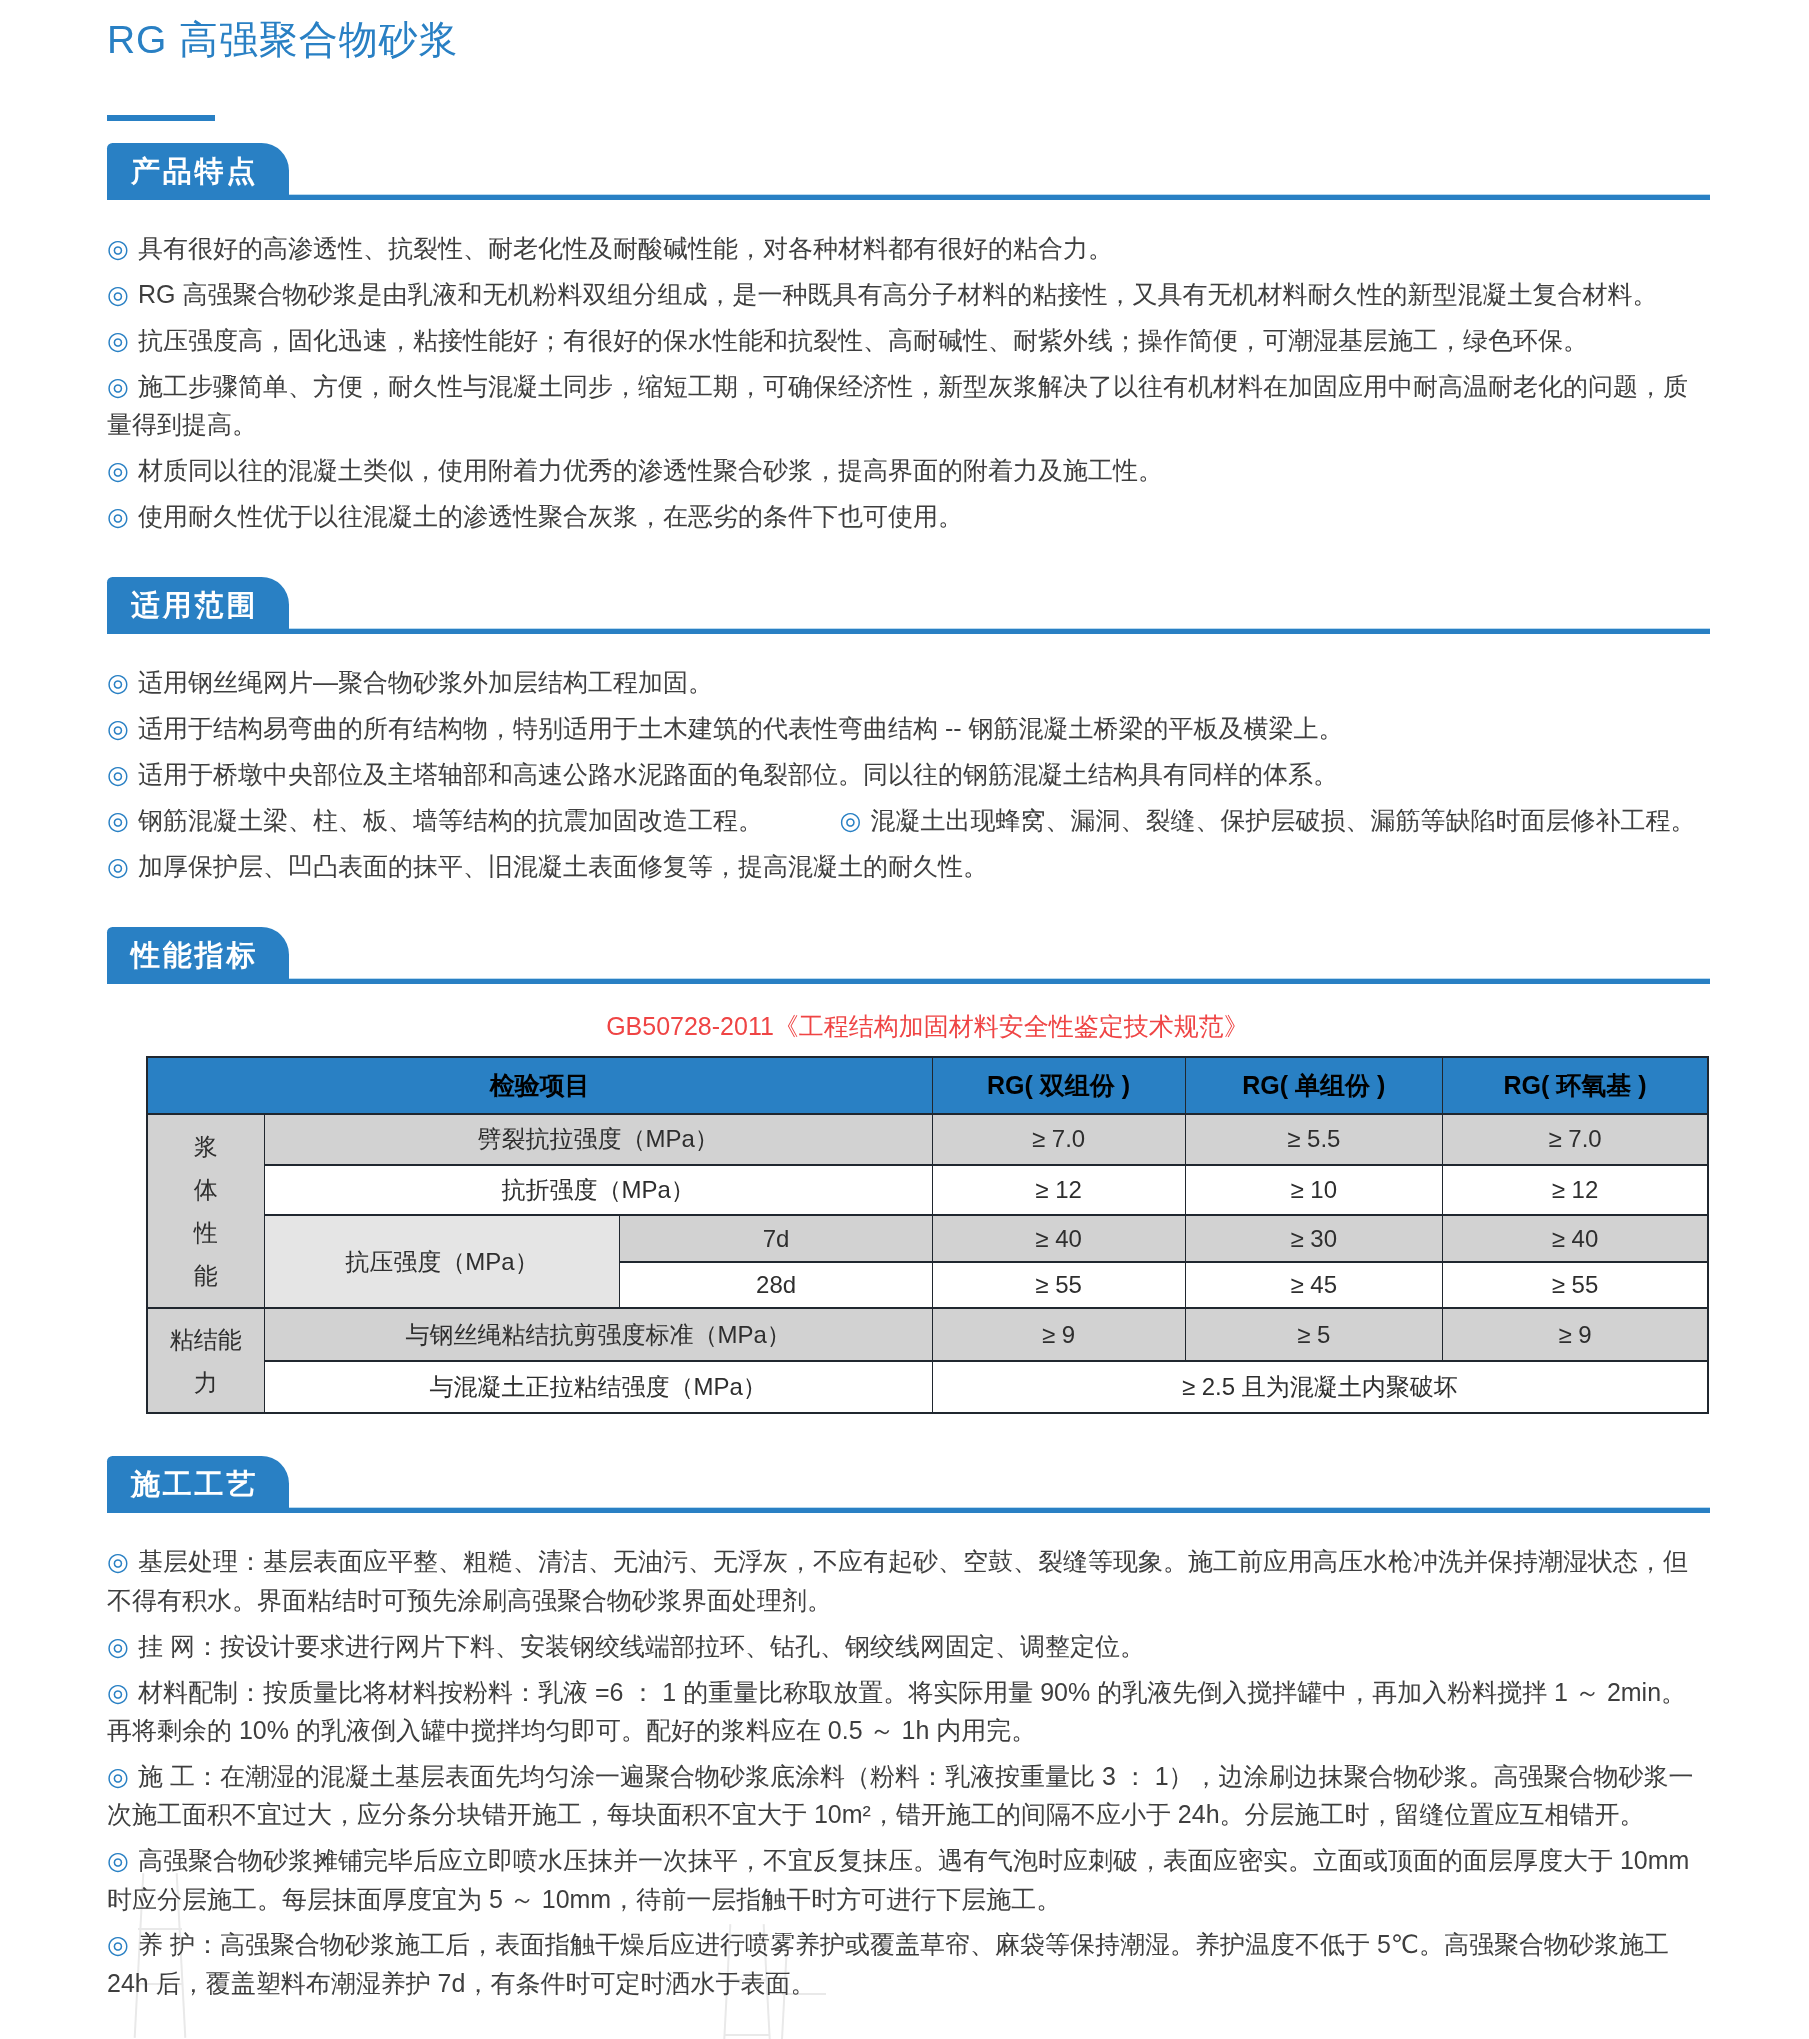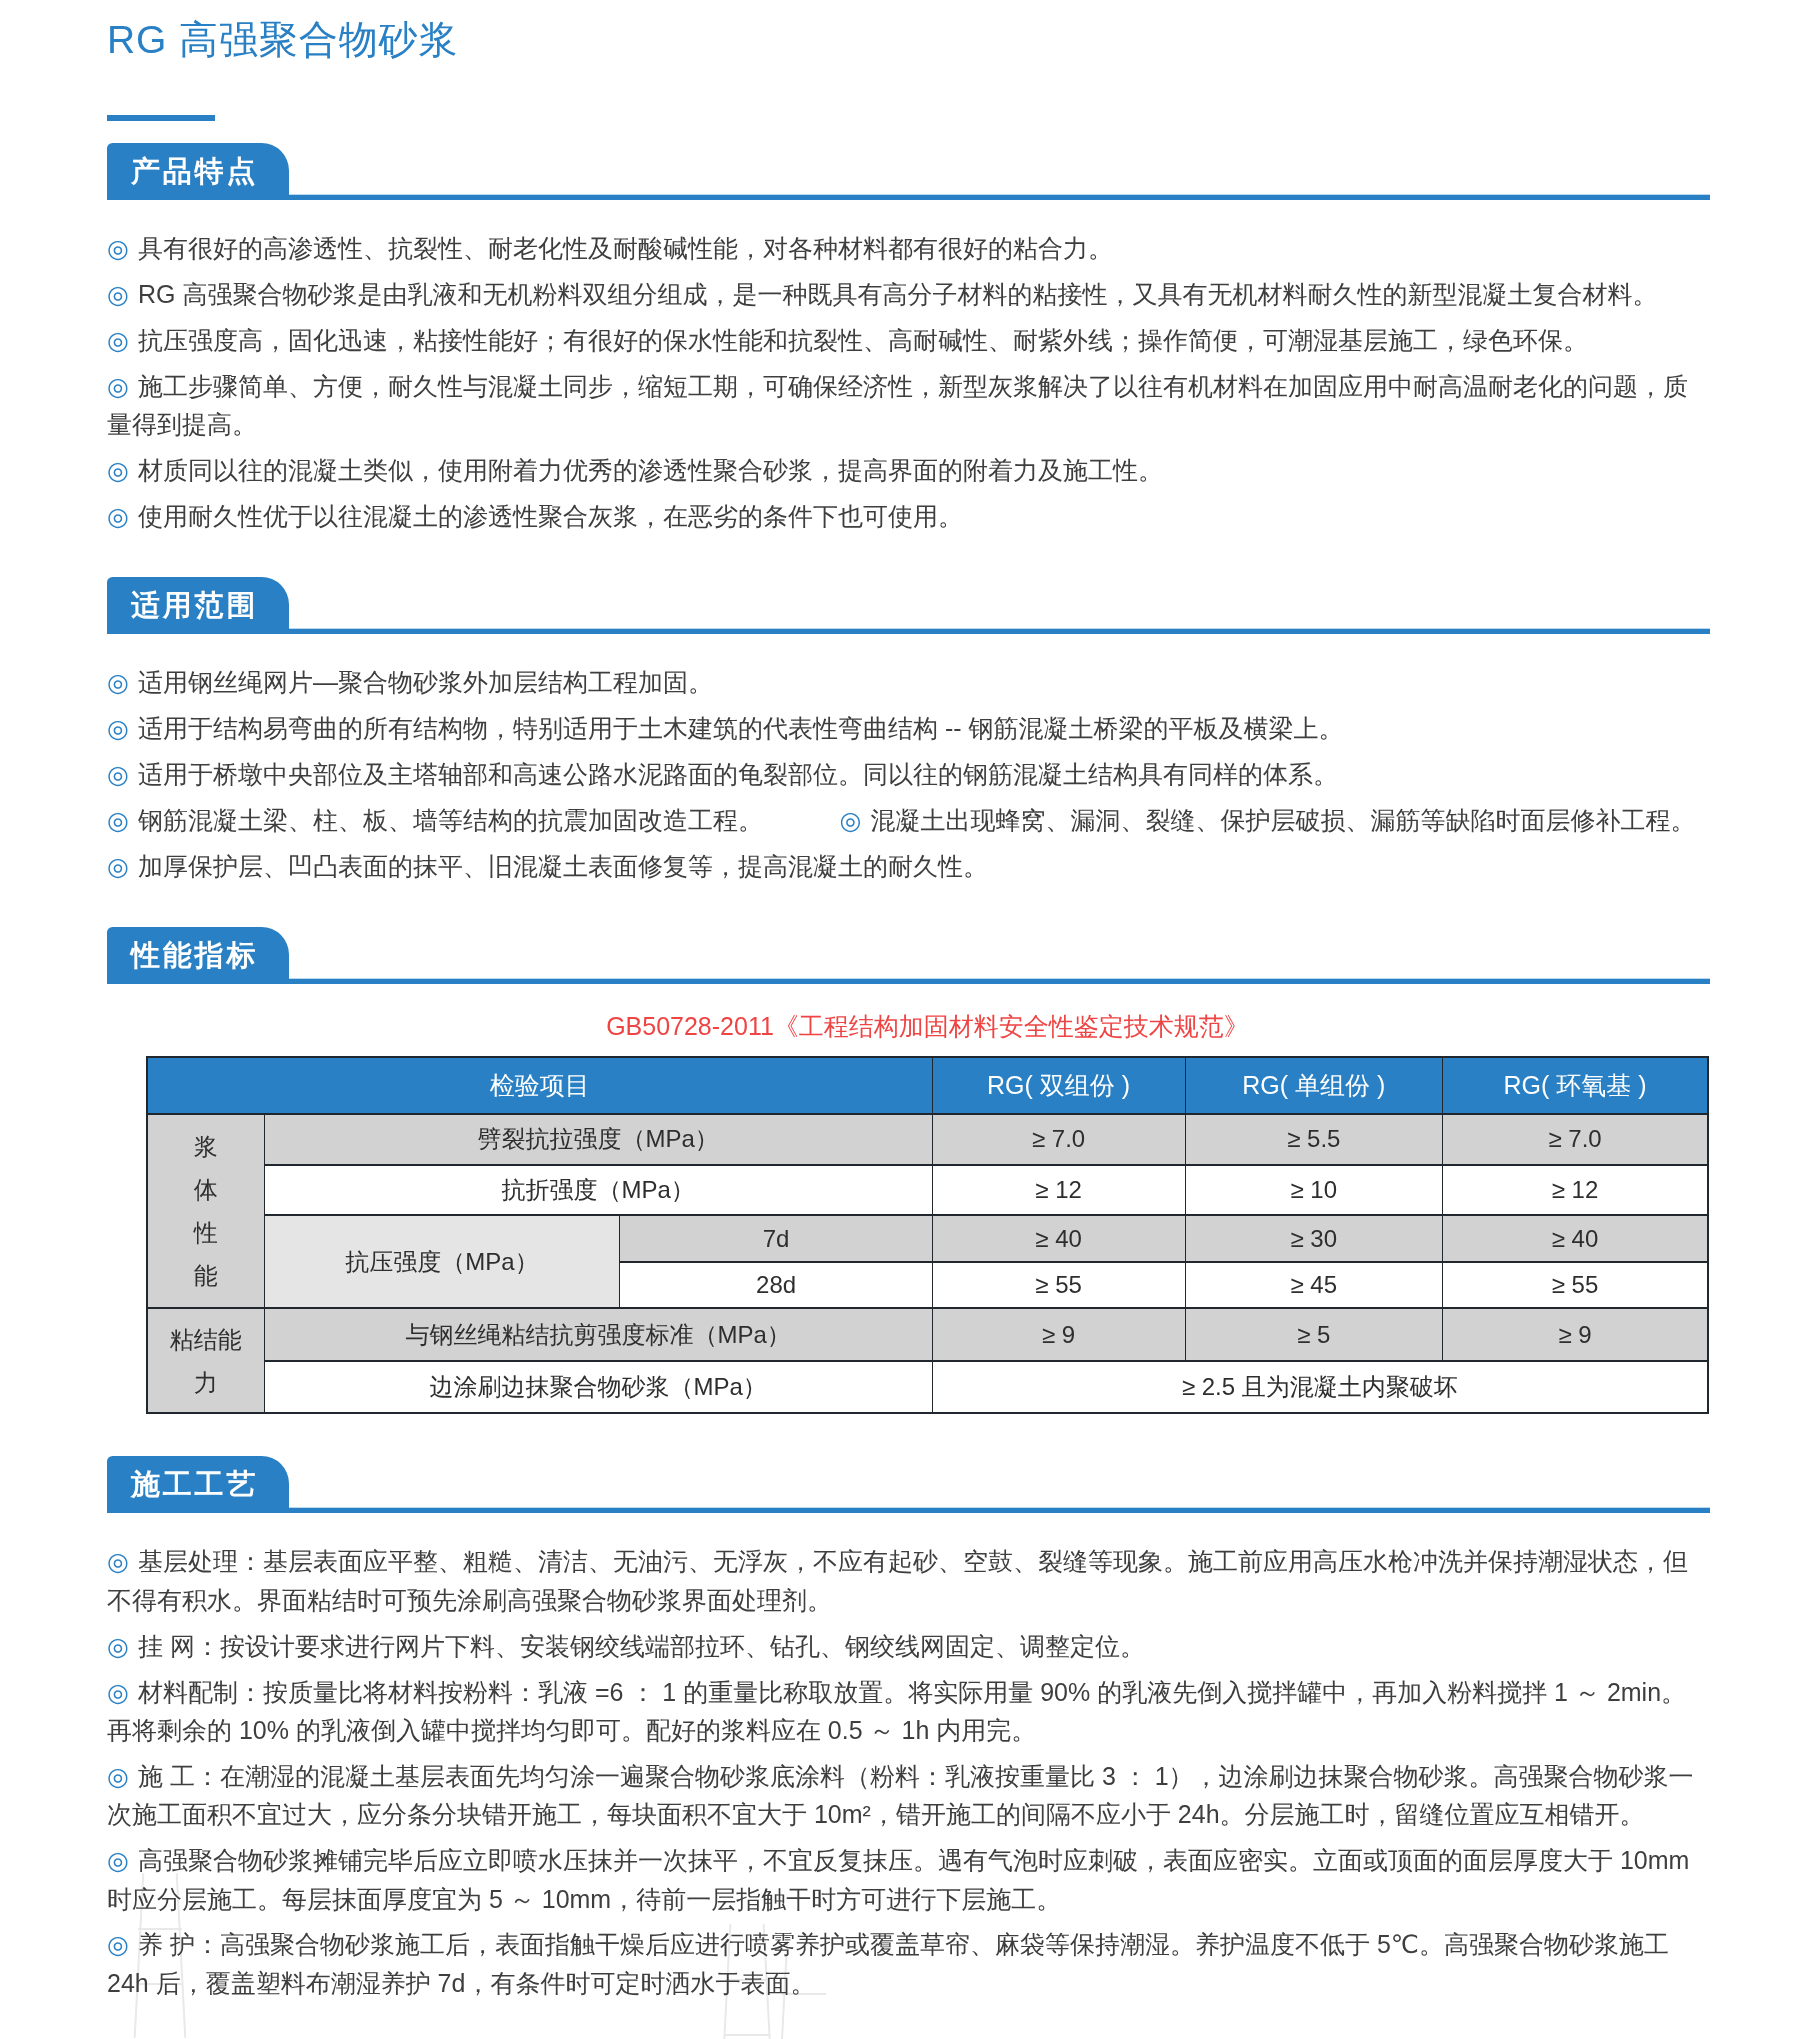--- a/index.html
+++ b/index.html
@@ -35,21 +35,21 @@
   .dual .half2 { flex:1 1 auto; }
 
   
   .tbl-caption { margin:26px 0 13px 39px; width:1563px; text-align:center;
                  font-size:25px; color:#ef4444; }
   table.perf { border-collapse:collapse; table-layout:fixed;
                margin-left:39px; width:1563px; font-size:24px; color:#2e2e2e;
                border:2.8px solid #20272f; }
   table.perf th, table.perf td { border:solid #20272f; border-width:2.8px 1.8px;
                text-align:center; vertical-align:middle; padding:8.3px 5.5px; }
-  table.perf thead th { background:#2980c4; color:#ffffff; font-weight:normal;
+  table.perf thead th { background:#2980c4; color:#000000; font-weight:bold;
                font-size:25px; padding:11px 5.5px; }
   .row-gray td, .row-gray th.vlabel { background:#d2d2d2; }
   .row-white td { background:#ffffff;margin-top:40px; }
   th.vlabel { background:#d2d2d2; font-weight:normal; white-space:pre-line;
               line-height:1.8; font-size:24px; }
 
   
   .wm { position:absolute; z-index:0; opacity:1; }
   .wm div { position:absolute; background:#e9e9e9; }
   .wm .d1 { width:1.8px; height:165px; left:0; top:0; transform:rotate(3deg); }
@@ -172,21 +172,21 @@
         </tr>
         <tr class="row-gray">
           <th class="vlabel" rowspan="2">粘结能
 力</th>
           <td colspan="2">与钢丝绳粘结抗剪强度标准（MPa）</td>
           <td>≥ 9</td>
           <td>≥ 5</td>
           <td>≥ 9</td>
         </tr>
         <tr class="row-white">
-          <td colspan="2">边涂刷边抹聚合物砂浆（MPa）</td>
+          <td colspan="2">与混凝土正拉粘结强度（MPa）</td>
           <td colspan="3">≥ 2.5 且为混凝土内聚破坏</td>
         </tr>
       </tbody>
     </table>
   </section>
 
   <section class="section">
     <div class="sec-head">
       <div class="sec-rule"></div>
       <div class="badge">施工工艺</div>

